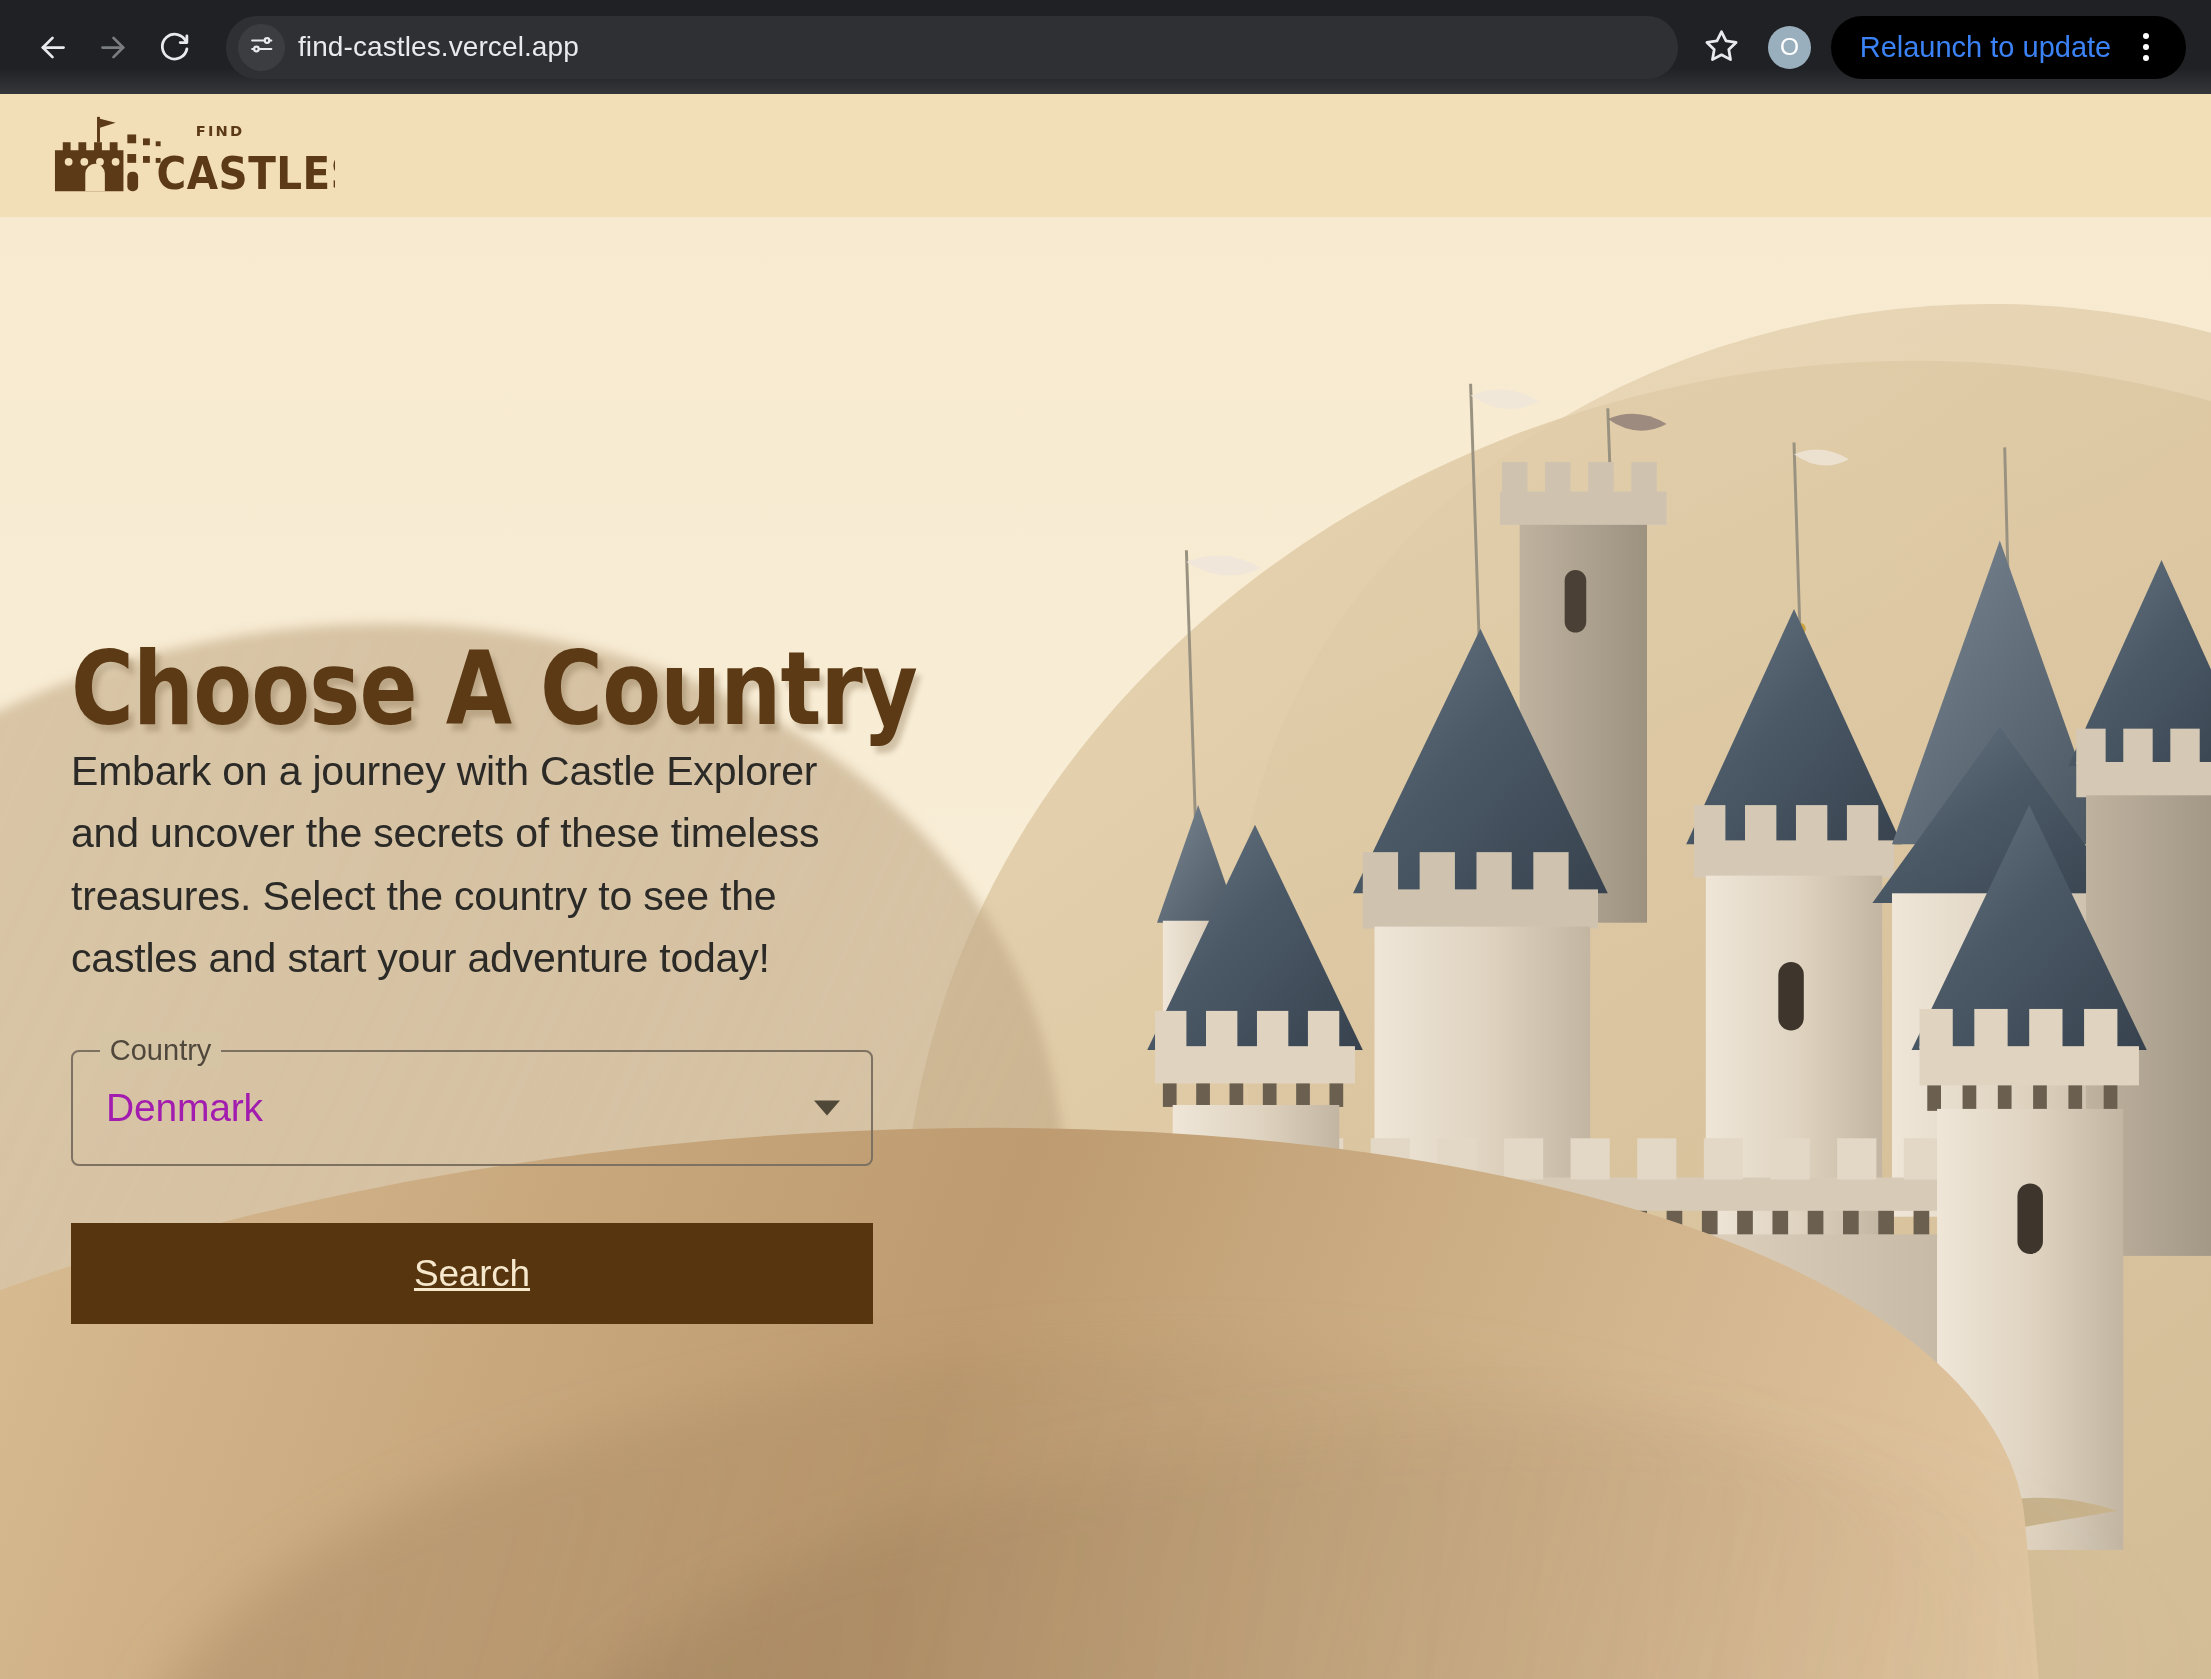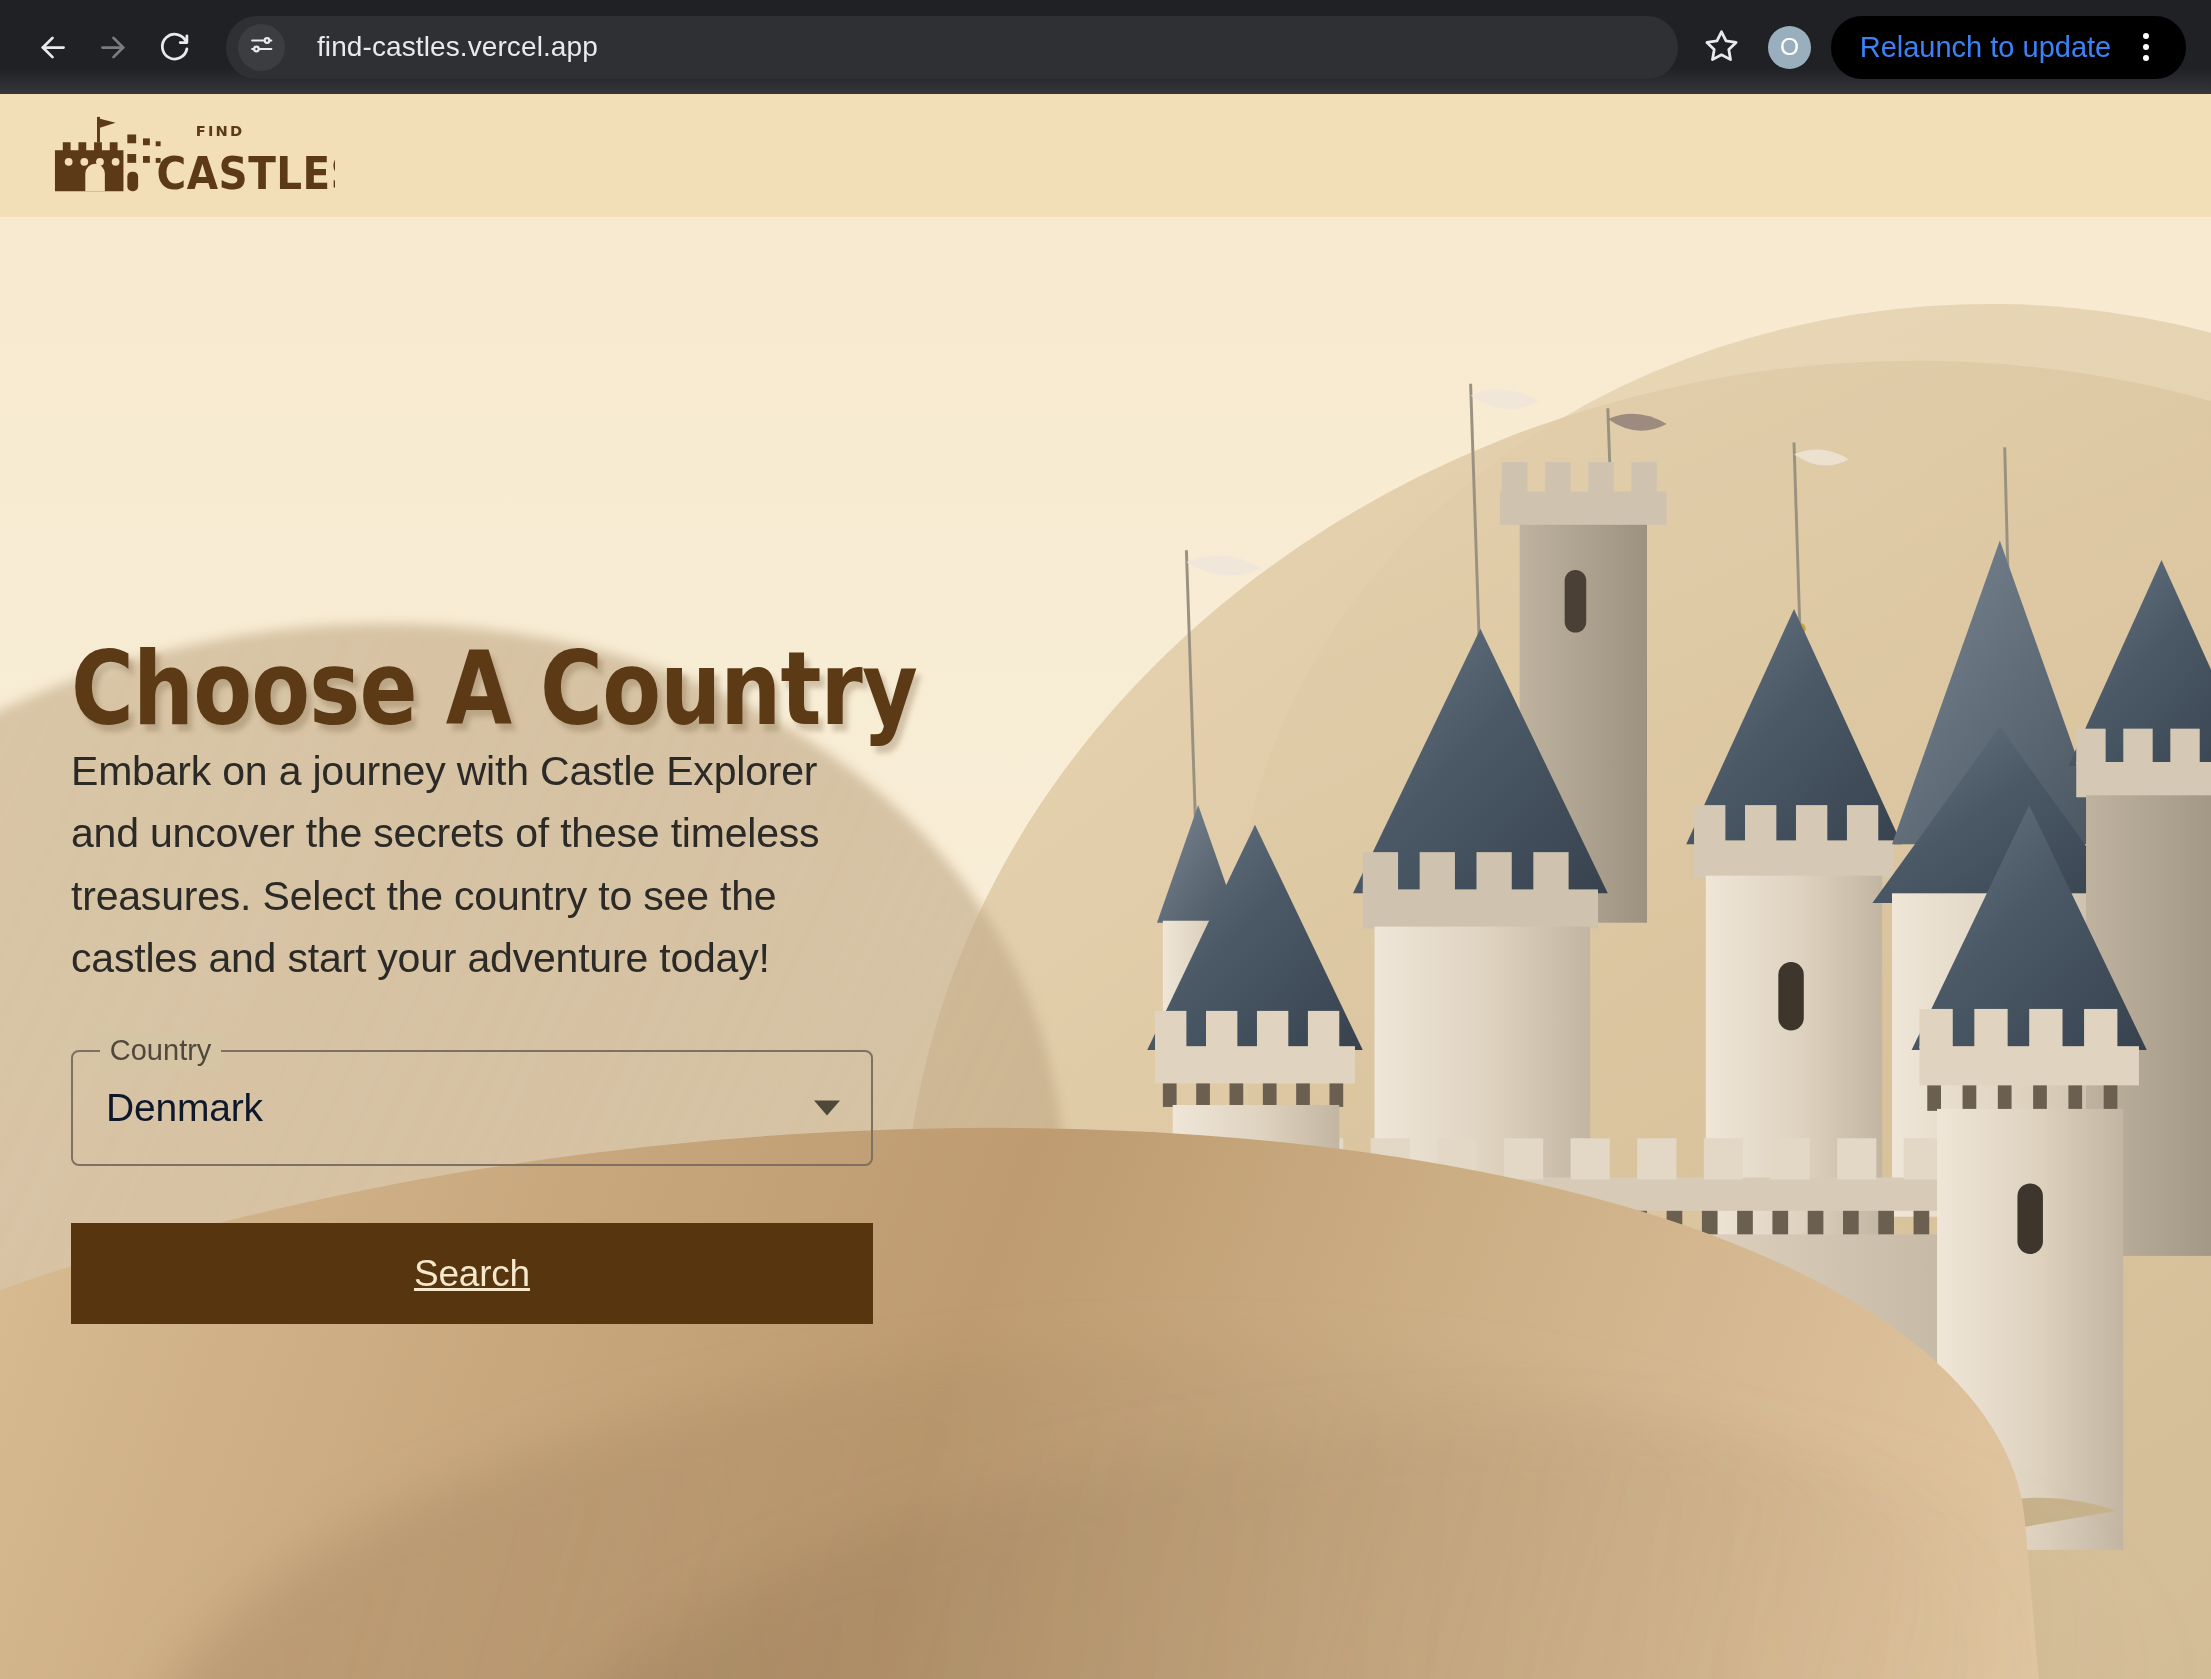--- a/index.html
+++ b/index.html
@@ -41,21 +41,21 @@
     width: 47px; height: 47px;
     border-radius: 50%;
     background: #3c3d40;
     display: flex; align-items: center; justify-content: center;
     flex: 0 0 auto;
   }
   .omnibox-url {
     color: #e8eaed;
     font-size: 28px;
     letter-spacing: 0.1px;
-    margin-left: 32px;
+    margin-left: 13px;
     white-space: nowrap;
     overflow: hidden;
     text-overflow: ellipsis;
   }
   .star-btn {
     width: 61px; height: 61px;
     display: flex; align-items: center; justify-content: center;
     border-radius: 50%;
     flex: 0 0 auto;
     margin-right: 15.7px;
@@ -267,21 +267,21 @@
     top: -18.6px; left: 29px;
     background: #D6C5A4;
     padding: 0 9.8px;
     font-size: 29px;
     color: #50483c;
     line-height: 37px;
     text-align: center;
   }
   .select-value {
     font-size: 39px;
-    color: #0f172a;
+    color: #a21caf;
     letter-spacing: -0.2px;
   }
   .select-caret {
     position: absolute;
     right: 33px; top: 50%;
     transform: translateY(-50%);
     width: 0; height: 0;
     border-left: 13.7px solid transparent;
     border-right: 13.7px solid transparent;
     border-top: 15.7px solid #4f4839;

